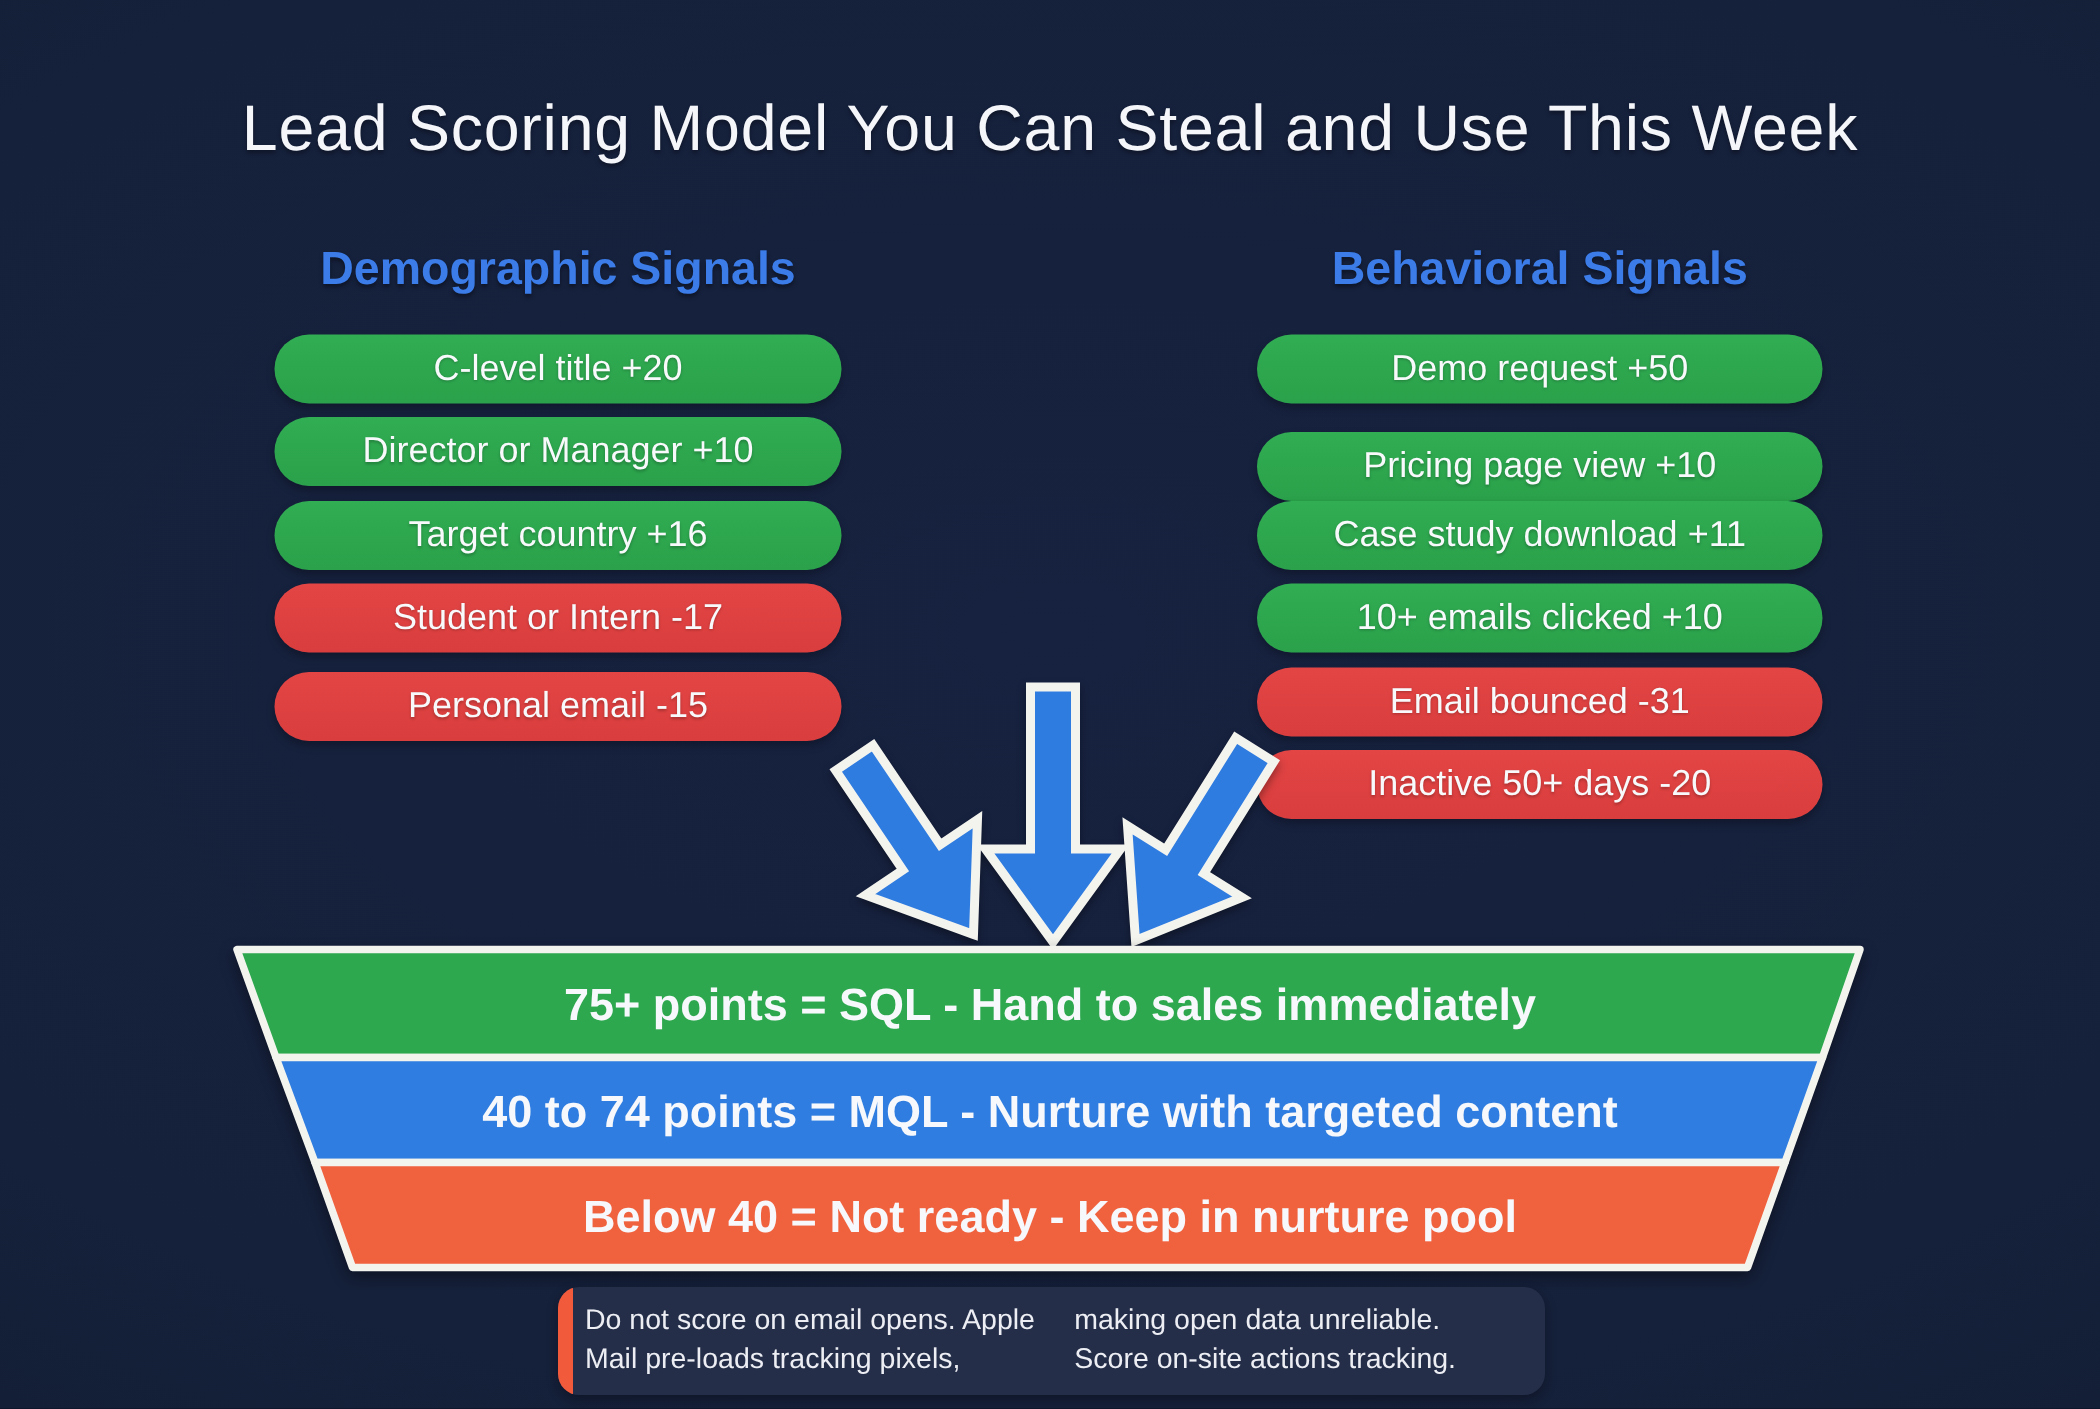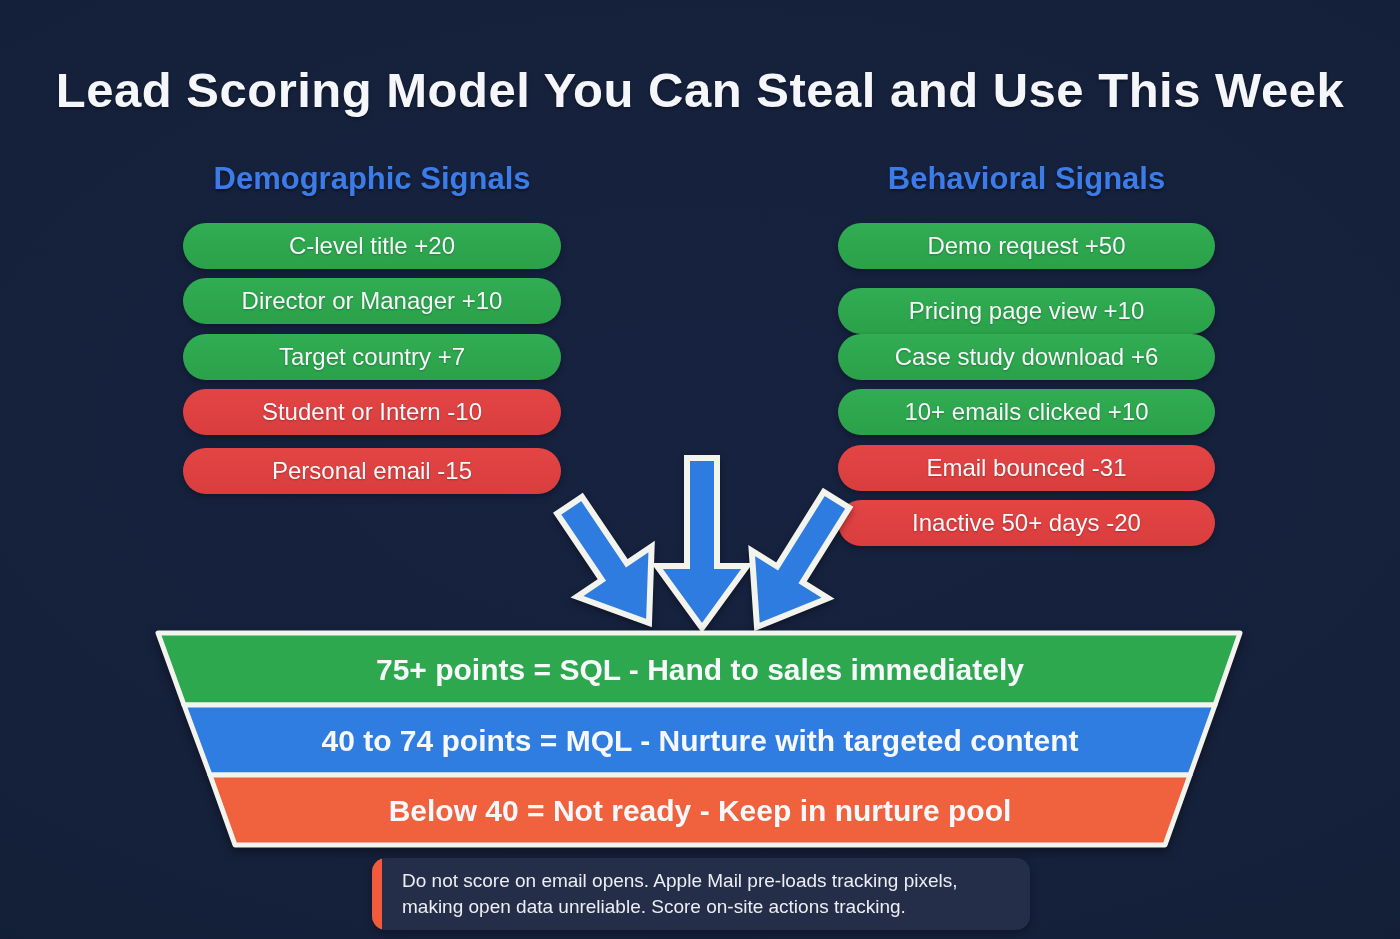--- a/index.html
+++ b/index.html
@@ -9,21 +9,21 @@
     background:#0d1528;
     overflow:hidden;
   }
   .canvas{
     position:relative;width:1400px;height:939px;
     background:radial-gradient(ellipse 120% 100% at 50% 45%, #172240 0%, #15203a 55%, #101a30 100%);
   }
   .title{
     position:absolute;top:62px;left:0;width:1400px;
     text-align:center;
-    font-size:49px;font-weight:bold;letter-spacing:0.5px;
+    font-size:43px;font-weight:normal;letter-spacing:0.5px;
     color:#f4f6fa;
     text-shadow:0 2px 3px rgba(0,0,0,0.35);
   }
   .col-heading{
     position:absolute;top:161px;height:40px;
     text-align:center;font-size:31px;font-weight:bold;
     color:#3b7ce8;
     text-shadow:0 2px 3px rgba(0,0,0,0.4);
   }
   .col-heading.left{left:183px;width:378px;}
@@ -49,48 +49,48 @@
   .note{
     position:absolute;left:372px;top:858px;width:658px;min-height:68px;
     background:#242e48;
     border-radius:14px;
     display:flex;align-items:stretch;
     box-shadow:0 3px 8px rgba(0,0,0,0.3);
     overflow:hidden;
   }
   .note-bar{width:10px;background:#f25a3c;flex:0 0 10px;}
   .note-body{
-    padding:10px 18px 10px 20px;
+    padding:10px 18px 10px 8px;
     font-size:19px;font-weight:500;line-height:1.38;
     color:#eceef4;
-    display:flex;flex-direction:column;justify-content:center;
+    display:flex;flex-direction:row;justify-content:center;
   }
 </style>
 </head>
 <body>
 
 <div class="canvas">
 
   <div class="title">Lead Scoring Model You Can Steal and Use This Week</div>
 
   <div class="col-heading left">Demographic Signals</div>
   <div class="col-heading right">Behavioral Signals</div>
 
   <div class="col-left">
     <div class="pill positive" style="top:223px">C-level title +20</div>
     <div class="pill positive" style="top:278px">Director or Manager +10</div>
-    <div class="pill positive" style="top:334px">Target country +7</div>
-    <div class="pill negative" style="top:389px">Student or Intern -10</div>
+    <div class="pill positive" style="top:334px">Target country +16</div>
+    <div class="pill negative" style="top:389px">Student or Intern -17</div>
     <div class="pill negative" style="top:448px">Personal email -15</div>
   </div>
 
   <div class="col-right">
     <div class="pill positive" style="top:223px">Demo request +50</div>
     <div class="pill positive" style="top:288px">Pricing page view +10</div>
-    <div class="pill positive" style="top:334px">Case study download +6</div>
+    <div class="pill positive" style="top:334px">Case study download +11</div>
     <div class="pill positive" style="top:389px">10+ emails clicked +10</div>
     <div class="pill negative" style="top:445px">Email bounced -31</div>
     <div class="pill negative" style="top:500px">Inactive 50+ days -20</div>
   </div>
 
   <svg class="arrows-svg" width="1400" height="200" viewBox="0 0 1400 200">
     <g fill="#2f7ce0" stroke="#f4f4ef" stroke-width="6" stroke-linejoin="miter" filter="drop-shadow(0 3px 3px rgba(0,0,0,0.35))">
       <g transform="translate(649,183) rotate(-34)">
         <polygon points="0,0 -45,-62 -15,-62 -15,-142 15,-142 15,-62 45,-62"></polygon>
       </g>

